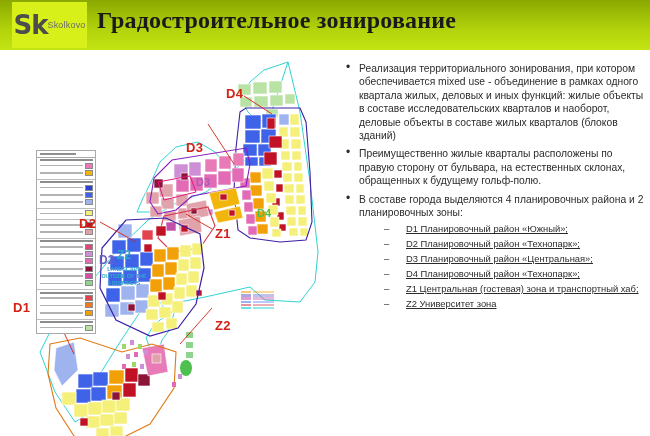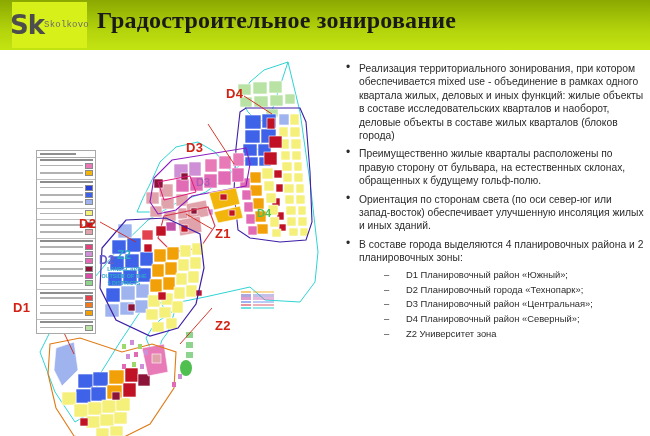--- a/index.html
+++ b/index.html
@@ -6,35 +6,35 @@
   body{width:650px;height:436px;overflow:hidden;font-family:"Liberation Sans",sans-serif;}
   #slide{position:relative;width:650px;height:436px;background:#fff;}
 
   
   #header{position:absolute;left:0;top:0;width:650px;height:50px;
     background:linear-gradient(to bottom,#8aa800 0%,#9dbd06 28%,#b4d40c 62%,#c3e412 100%);}
   #logo-box{position:absolute;left:12px;top:2px;width:75px;height:46px;
     background:#d7f01a;display:flex;align-items:center;justify-content:center;}
   #logo-sk{font-family:"DejaVu Sans",sans-serif;font-weight:bold;font-size:26px;color:#4d4d4d;
     line-height:24px;letter-spacing:-1px;}
-  #logo-word{font-family:Liberation Mono, monospace;font-size:9px;color:#6b6b6b;
+  #logo-word{font-family:Liberation Sans, sans-serif;font-size:9px;color:#6b6b6b;
     line-height:11px;letter-spacing:0.2px;}
   #title{position:absolute;left:97px;top:7px;font-family:"Liberation Serif",serif;
     font-weight:bold;font-size:24px;color:#1a1a1a;letter-spacing:0.2px;text-align:right;}
 
   
   #textcol{position:absolute;left:344px;top:62px;width:300px;
     font-family:"Liberation Sans",sans-serif;color:#2b2b2b;}
   ul.bul{list-style:none;margin:0;padding:0;}
   ul.bul>li{position:relative;padding-left:15px;margin-bottom:5px;
     font-size:10.3px;line-height:13.4px;text-align:left;}
   ul.bul>li:before{content:"\2022";position:absolute;left:2px;top:-1px;font-size:12px;color:#2b2b2b;}
   ul.sub{list-style:none;margin:4px 0 0 0;padding:0;}
   ul.sub>li{position:relative;padding-left:47px;margin-bottom:3.4px;
-    font-size:9.4px;line-height:11.5px;}
+    font-size:9.4px;line-height:11.5px;text-decoration:underline;}
   ul.sub>li:before{content:"\2013";position:absolute;left:25px;top:0;color:#2b2b2b;}
 
   
   #map{position:absolute;left:0;top:52px;width:340px;height:384px;overflow:hidden;}
   #map svg{display:block;}
 
   
   #legend{position:absolute;left:36px;top:98px;width:58px;
     border:1px solid #a9a9a9;background:#fff;font-size:1.7px;color:#555;}
   .lg-title{border-bottom:1px solid #a9a9a9;padding:2px 2px 1.5px 3px;}
@@ -440,29 +440,29 @@
 
   <div class="cl" style="left:226px;top:86px;">D4</div>
   <div class="cl" style="left:186px;top:140px;">D3</div>
   <div class="cl" style="left:79px;top:216px;">D2</div>
   <div class="cl" style="left:13px;top:279px;margin-top:21px;">D1</div>
   <div class="cl" style="left:215px;top:226px;">Z1</div>
   <div class="cl" style="left:215px;top:318px;">Z2</div>
 
   <div id="textcol">
     <ul class="bul">
-      <li>Реализация территориального зонирования, при котором обеспечивается mixed use - объединение в рамках одного квартала жилых, деловых и иных функций: жилые объекты в составе исследовательских кварталов и наоборот, деловые объекты в составе жилых кварталов (блоков города)</li>
+      <li>Реализация территориального зонирования, при котором обеспечивается mixed use - объединение в рамках одного квартала жилых, деловых и иных функций: жилые объекты в составе исследовательских кварталов и наоборот, деловые объекты в составе жилых кварталов (блоков зданий)</li>
       <li>Преимущественно жилые кварталы расположены по правую сторону от бульвара, на естественных склонах, обращенных к будущему гольф-полю.</li>
-      <li>Ориентация по сторонам света (по оси север-юг или запад-восток) обеспечивает улучшенную инсоляция жилых и иных зданий.</li>
       <li>
         <span>В составе города выделяются 4 планировочных района и 2 планировочных зоны:</span>
         <ul class="sub">
           <li>D1 Планировочный район «Южный»;</li>
-          <li>D2 Планировочный города «Технопарк»;</li>
+          <li>D2 Планировочный район «Технопарк»;</li>
           <li>D3 Планировочный район «Центральная»;</li>
-          <li>D4 Планировочный район «Северный»;</li>
+          <li>D4 Планировочный район «Технопарк»;</li>
+          <li>Z1 Центральная (гостевая) зона и транспортный хаб;</li>
           <li>Z2 Университет зона</li>
         </ul>
       </li>
     </ul>
   </div>
 
 </div>
 
 </body></html>

